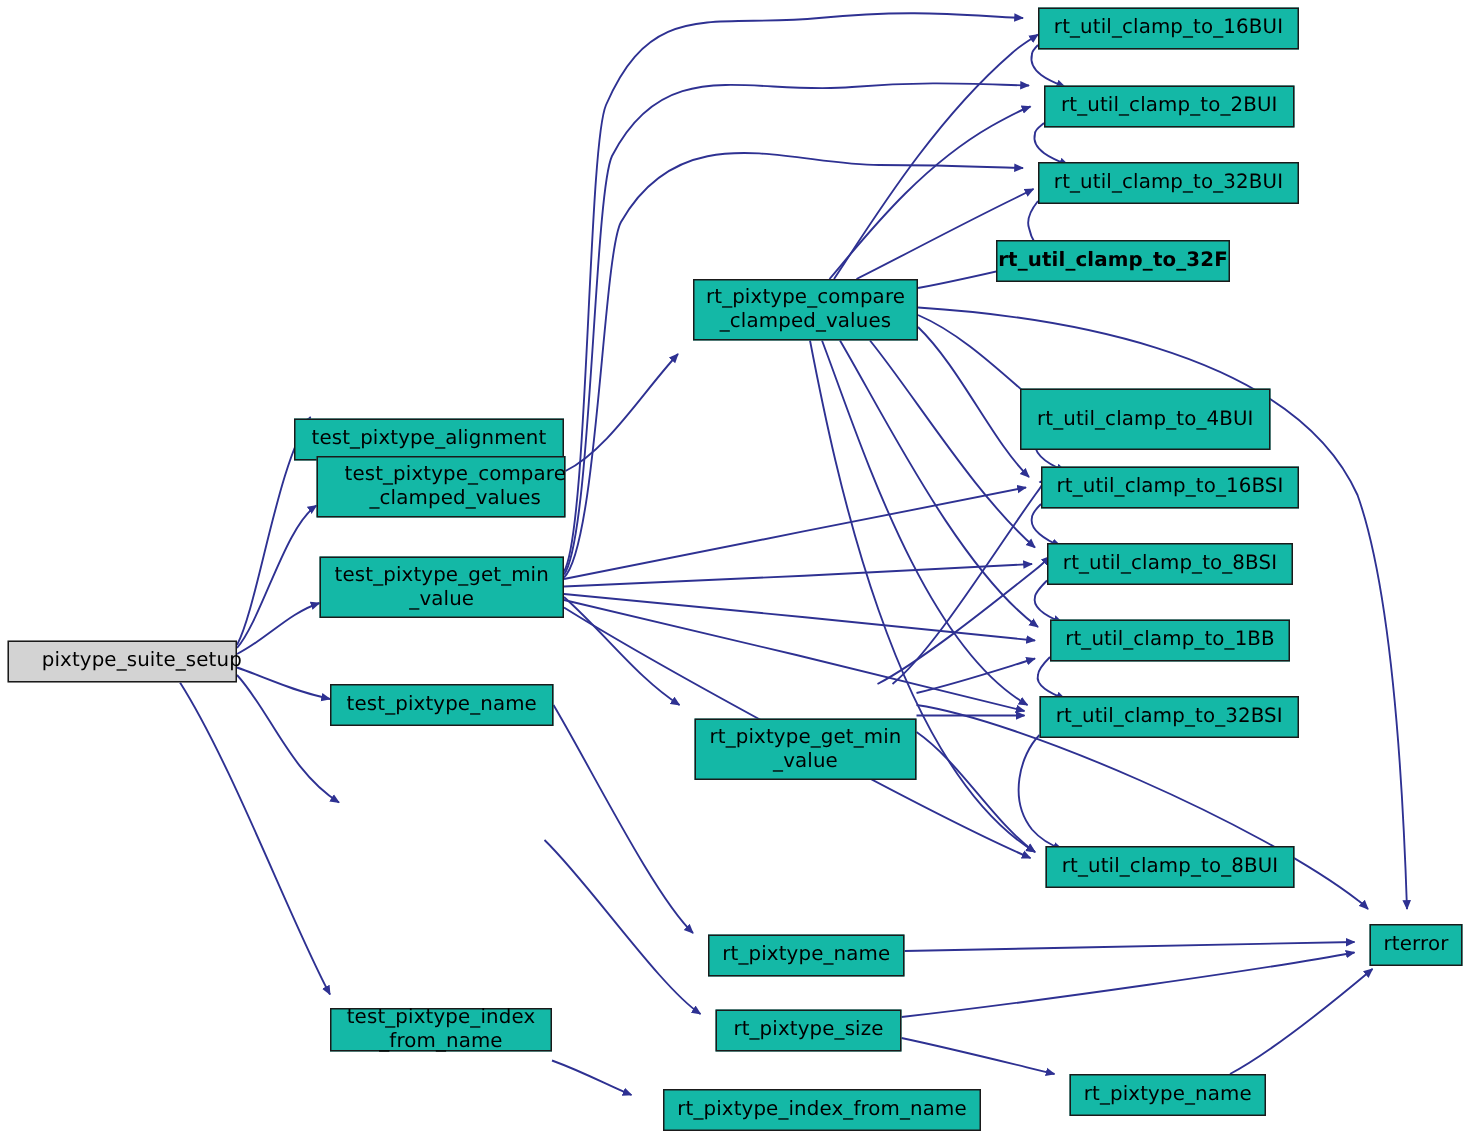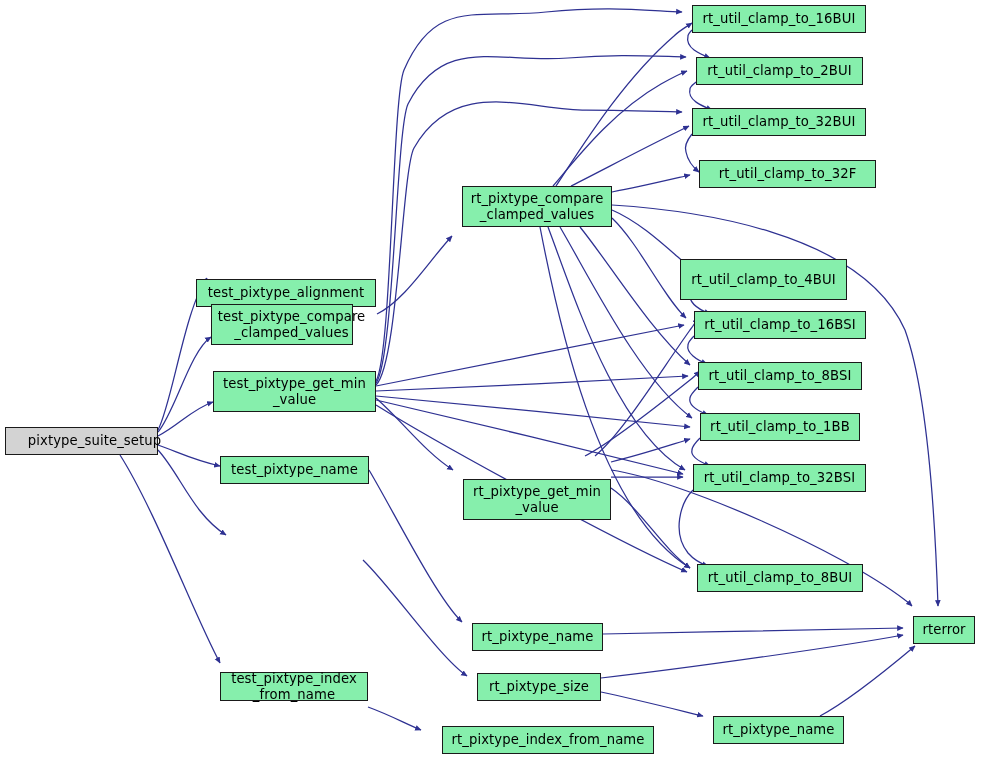--- a/index.html
+++ b/index.html
@@ -19,21 +19,21 @@
     position: absolute;
     left: 0;
     top: 0;
     width: 981px;
     height: 757px;
   }
   .node {
     position: absolute;
     box-sizing: border-box;
     border: 1px solid #1a1a1a;
-    background: #86efac;
+    background: #14b8a6;
     color: #000000;
     font-size: 13.2px;
     line-height: 15.5px;
     text-align: center;
     display: flex;
     align-items: center;
     justify-content: center;
     white-space: pre-line;
     letter-spacing: 0.1px;
     z-index: 5;
@@ -97,38 +97,38 @@
       <path d="M 696,82 C 694,84 690,86 690,89 C 687,100 702,106 712,110" fill="none" stroke="#2e3192" stroke-width="1.25" marker-end="url(#arrowhead)"></path>
       <path d="M 692,134 C 688,139 684,146 686,152 C 688,162 694,168 699,172" fill="none" stroke="#2e3192" stroke-width="1.25" marker-end="url(#arrowhead)"></path>
       <path d="M 696,284 C 693,287 690,290 690,293 C 688,303 700,310 710,314" fill="none" stroke="#2e3192" stroke-width="1.25" marker-end="url(#arrowhead)"></path>
       <path d="M 694,336 C 691,339 688,342 688,345 C 686,353 697,360 707,364" fill="none" stroke="#2e3192" stroke-width="1.25" marker-end="url(#arrowhead)"></path>
       <path d="M 698,387 C 694,391 690,395 690,398 C 688,405 698,411 708,415" fill="none" stroke="#2e3192" stroke-width="1.25" marker-end="url(#arrowhead)"></path>
       <path d="M 700,438 C 696,442 692,447 692,450 C 690,457 700,462 710,466" fill="none" stroke="#2e3192" stroke-width="1.25" marker-end="url(#arrowhead)"></path>
       <path d="M 693,490 C 680,503 672,533 688,553 C 695,561 702,564 708,566" fill="none" stroke="#2e3192" stroke-width="1.25" marker-end="url(#arrowhead)"></path>
     </svg>
 <div class="node highlight" style="left: 5px; top: 427px; width: 153px; height: 28px;">pixtype_suite_setup</div>
     <div class="node" style="left: 196px; top: 255px; width: 180px; height: 28px; margin-top: 24px;">test_pixtype_alignment</div>
-    <div class="node" style="left: 211px; top: 304px; width: 142px; height: 41px; padding-left: 19px;">test_pixtype_compare
+    <div class="node" style="left: 211px; top: 304px; width: 166px; height: 41px; padding-left: 19px;">test_pixtype_compare
 _clamped_values</div>
     <div class="node" style="left: 213px; top: 371px; width: 163px; height: 41px;">test_pixtype_get_min
 _value</div>
     <div class="node" style="left: 220px; top: 456px; width: 149px; height: 28px;">test_pixtype_name</div>
     <div class="node" style="left: 220px; top: 672px; width: 148px; height: 29px;">test_pixtype_index
 _from_name</div>
     <div class="node" style="left: 462px; top: 186px; width: 150px; height: 41px;">rt_pixtype_compare
 _clamped_values</div>
     <div class="node" style="left: 463px; top: 479px; width: 148px; height: 41px;">rt_pixtype_get_min
 _value</div>
     <div class="node" style="left: 472px; top: 623px; width: 131px; height: 28px;">rt_pixtype_name</div>
     <div class="node" style="left: 477px; top: 673px; width: 124px; height: 28px;">rt_pixtype_size</div>
     <div class="node" style="left: 442px; top: 726px; width: 212px; height: 28px; text-align: center;">rt_pixtype_index_from_name</div>
     <div class="node" style="left: 692px; top: 5px; width: 174px; height: 28px;">rt_util_clamp_to_16BUI</div>
     <div class="node" style="left: 696px; top: 57px; width: 167px; height: 28px;">rt_util_clamp_to_2BUI</div>
     <div class="node" style="left: 692px; top: 108px; width: 174px; height: 28px;">rt_util_clamp_to_32BUI</div>
-    <div class="node" style="left: 699px; top: 160px; width: 177px; height: 28px;">rt_util_clamp_to_32F</div>
+    <div class="node" style="left: 664px; top: 160px; width: 156px; height: 28px; font-weight: bold;">rt_util_clamp_to_32F</div>
     <div class="node" style="left: 680px; top: 259px; width: 167px; height: 41px;">rt_util_clamp_to_4BUI</div>
     <div class="node" style="left: 694px; top: 311px; width: 172px; height: 28px;">rt_util_clamp_to_16BSI</div>
     <div class="node" style="left: 698px; top: 362px; width: 164px; height: 28px;">rt_util_clamp_to_8BSI</div>
     <div class="node" style="left: 700px; top: 413px; width: 160px; height: 28px;">rt_util_clamp_to_1BB</div>
     <div class="node" style="left: 693px; top: 464px; width: 173px; height: 28px;">rt_util_clamp_to_32BSI</div>
     <div class="node" style="left: 697px; top: 564px; width: 166px; height: 28px;">rt_util_clamp_to_8BUI</div>
     <div class="node" style="left: 913px; top: 616px; width: 62px; height: 28px;">rterror</div>
     <div class="node" style="left: 713px; top: 716px; width: 131px; height: 28px;">rt_pixtype_name</div>
   </div>
 

